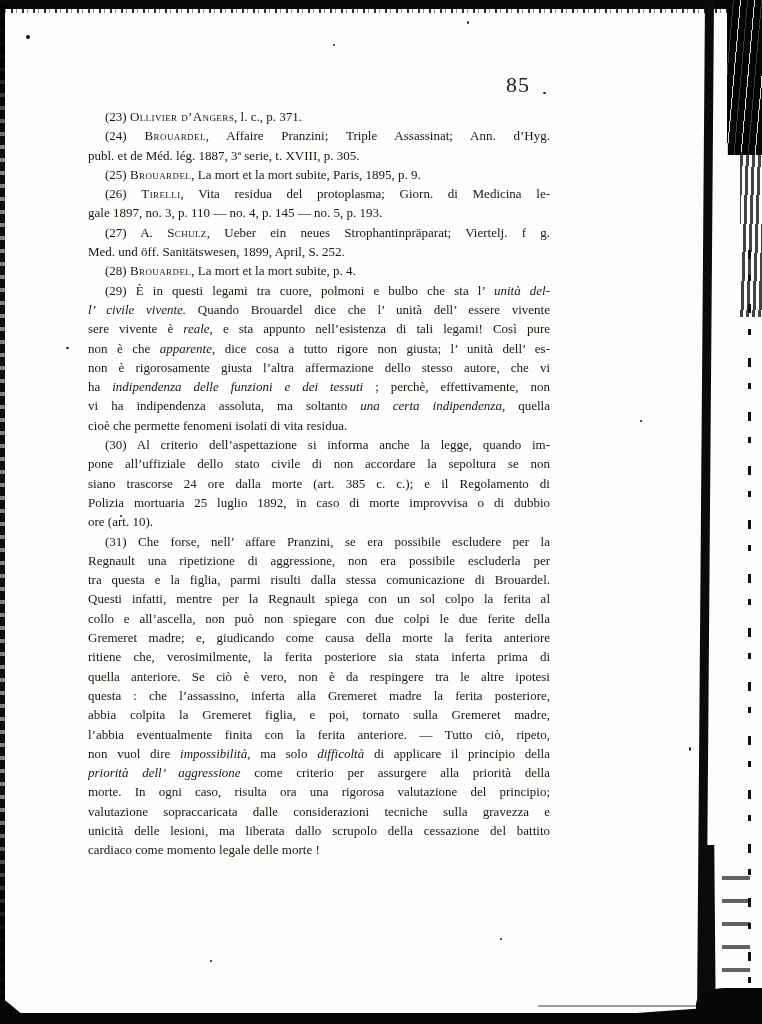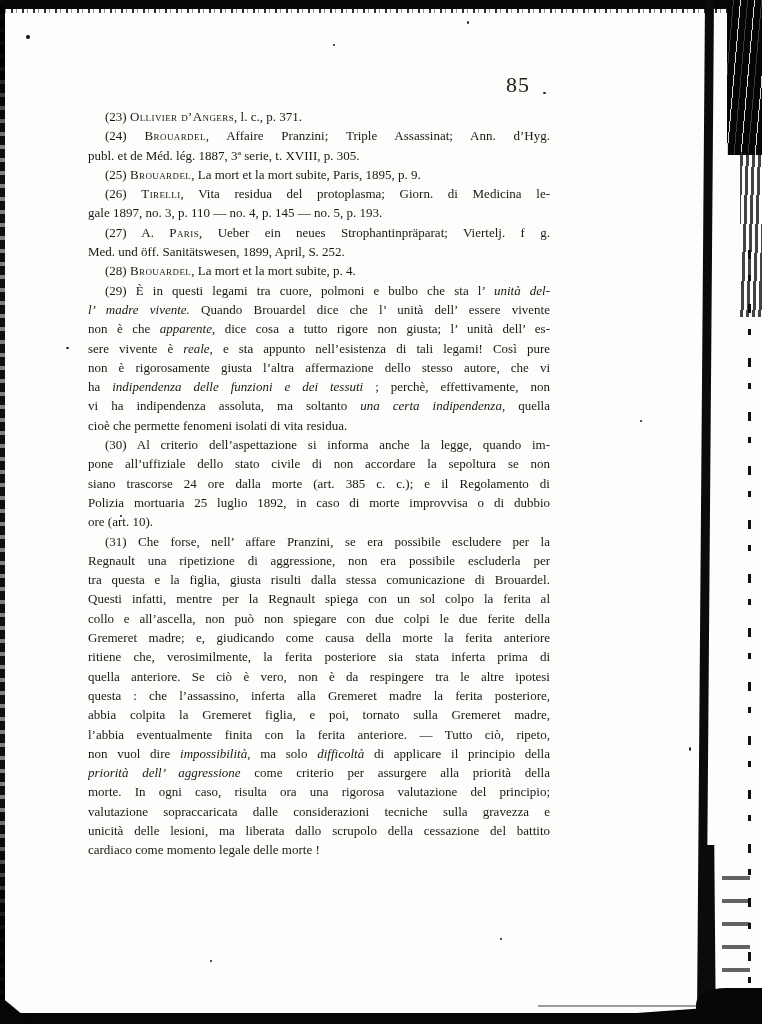--- a/index.html
+++ b/index.html
@@ -63,39 +63,39 @@
 
   <div class="pagenum">85</div>
 
   <div class="text">
       <div class="line indent"><span>(23) </span><span class="sc">Ollivier d’Angers</span><span>, l. c., p. 371.</span></div>
       <div class="line indent just"><span>(24) </span><span class="sc">Brouardel</span><span>, Affaire Pranzini; Triple Assassinat; Ann. d’Hyg.</span></div>
       <div class="line"><span>publ. et de Méd. lég. 1887, 3ª serie, t. XVIII, p. 305.</span></div>
       <div class="line indent"><span>(25) </span><span class="sc">Brouardel</span><span>, La mort et la mort subite, Paris, 1895, p. 9.</span></div>
       <div class="line indent just"><span>(26) </span><span class="sc">Tirelli</span><span>, Vita residua del protoplasma; Giorn. di Medicina le-</span></div>
       <div class="line"><span>gale 1897, no. 3, p. 110 — no. 4, p. 145 — no. 5, p. 193.</span></div>
-      <div class="line indent just"><span>(27) A. </span><span class="sc">Paris</span><span>, Ueber ein neues Strophantinpräparat; Viertelj. f g.</span></div>
+      <div class="line indent just"><span>(27) A. </span><span class="sc">Schulz</span><span>, Ueber ein neues Strophantinpräparat; Viertelj. f g.</span></div>
       <div class="line"><span>Med. und öff. Sanitätswesen, 1899, April, S. 252.</span></div>
       <div class="line indent"><span>(28) </span><span class="sc">Brouardel</span><span>, La mort et la mort subite, p. 4.</span></div>
       <div class="line indent just"><span>(29) È in questi legami tra cuore, polmoni e bulbo che sta l’ </span><span class="i">unità del-</span></div>
-      <div class="line just"><span class="i">l’ madre vivente.</span><span> Quando Brouardel dice che l’ unità dell’ essere vivente</span></div>
+      <div class="line just"><span class="i">l’ civile vivente.</span><span> Quando Brouardel dice che l’ unità dell’ essere vivente</span></div>
+      <div class="line just"><span>sere vivente è </span><span class="i">reale</span><span>, e sta appunto nell’esistenza di tali legami! Così pure</span></div>
       <div class="line just"><span>non è che </span><span class="i">apparente</span><span>, dice cosa a tutto rigore non giusta; l’ unità dell’ es-</span></div>
-      <div class="line just"><span>sere vivente è </span><span class="i">reale</span><span>, e sta appunto nell’esistenza di tali legami! Così pure</span></div>
       <div class="line just"><span>non è rigorosamente giusta l’altra affermazione dello stesso autore, che vi</span></div>
       <div class="line just"><span>ha </span><span class="i">indipendenza delle funzioni e dei tessuti</span><span> ; perchè, effettivamente, non</span></div>
       <div class="line just"><span>vi ha indipendenza assoluta, ma soltanto </span><span class="i">una certa indipendenza</span><span>, quella</span></div>
       <div class="line"><span>cioè che permette fenomeni isolati di vita residua.</span></div>
       <div class="line indent just"><span>(30) Al criterio dell’aspettazione si informa anche la legge, quando im-</span></div>
       <div class="line just"><span>pone all’uffiziale dello stato civile di non accordare la sepoltura se non</span></div>
       <div class="line just"><span>siano trascorse 24 ore dalla morte (art. 385 c. c.); e il Regolamento di</span></div>
       <div class="line just"><span>Polizia mortuaria 25 luglio 1892, in caso di morte improvvisa o di dubbio</span></div>
       <div class="line"><span>ore (art. 10).</span></div>
       <div class="line indent just"><span>(31) Che forse, nell’ affare Pranzini, se era possibile escludere per la</span></div>
       <div class="line just"><span>Regnault una ripetizione di aggressione, non era possibile escluderla per</span></div>
-      <div class="line just"><span>tra questa e la figlia, giusta risulti dalla stessa comunicazione di Brouardel.</span></div>
+      <div class="line just"><span>tra questa e la figlia, parmi risulti dalla stessa comunicazione di Brouardel.</span></div>
       <div class="line just"><span>Questi infatti, mentre per la Regnault spiega con un sol colpo la ferita al</span></div>
       <div class="line just"><span>collo e all’ascella, non può non spiegare con due colpi le due ferite della</span></div>
       <div class="line just"><span>Gremeret madre; e, giudicando come causa della morte la ferita anteriore</span></div>
       <div class="line just"><span>ritiene che, verosimilmente, la ferita posteriore sia stata inferta prima di</span></div>
       <div class="line just"><span>quella anteriore. Se ciò è vero, non è da respingere tra le altre ipotesi</span></div>
       <div class="line just"><span>questa : che l’assassino, inferta alla Gremeret madre la ferita posteriore,</span></div>
       <div class="line just"><span>abbia colpita la Gremeret figlia, e poi, tornato sulla Gremeret madre,</span></div>
       <div class="line just"><span>l’abbia eventualmente finita con la ferita anteriore. — Tutto ciò, ripeto,</span></div>
       <div class="line just"><span>non vuol dire </span><span class="i">impossibilità</span><span>, ma solo </span><span class="i">difficoltà</span><span> di applicare il principio della</span></div>
       <div class="line just"><span class="i">priorità dell’ aggressione</span><span> come criterio per assurgere alla priorità della</span></div>

